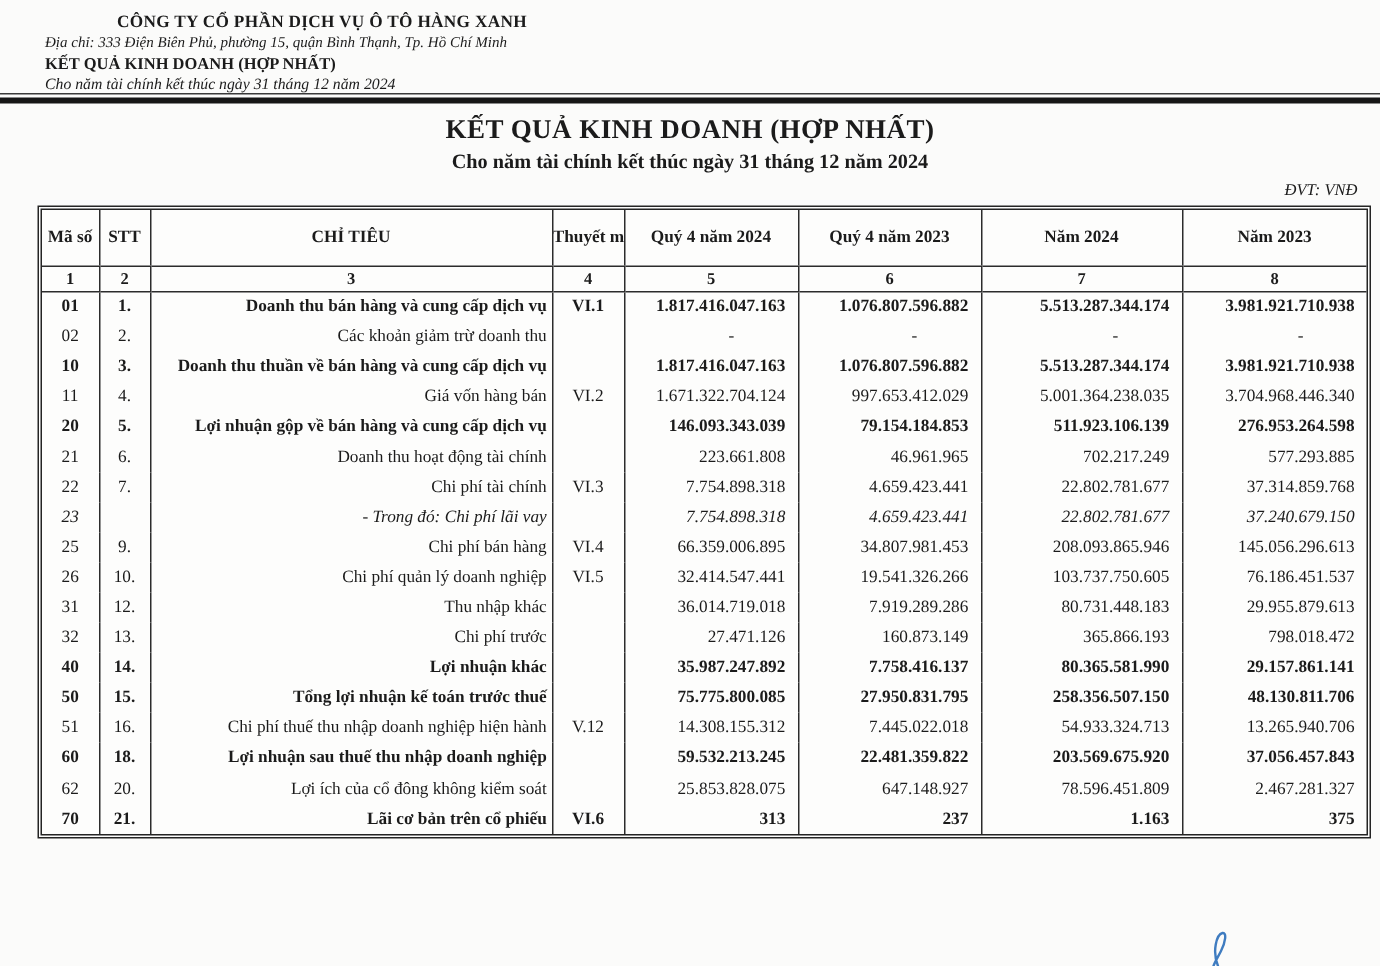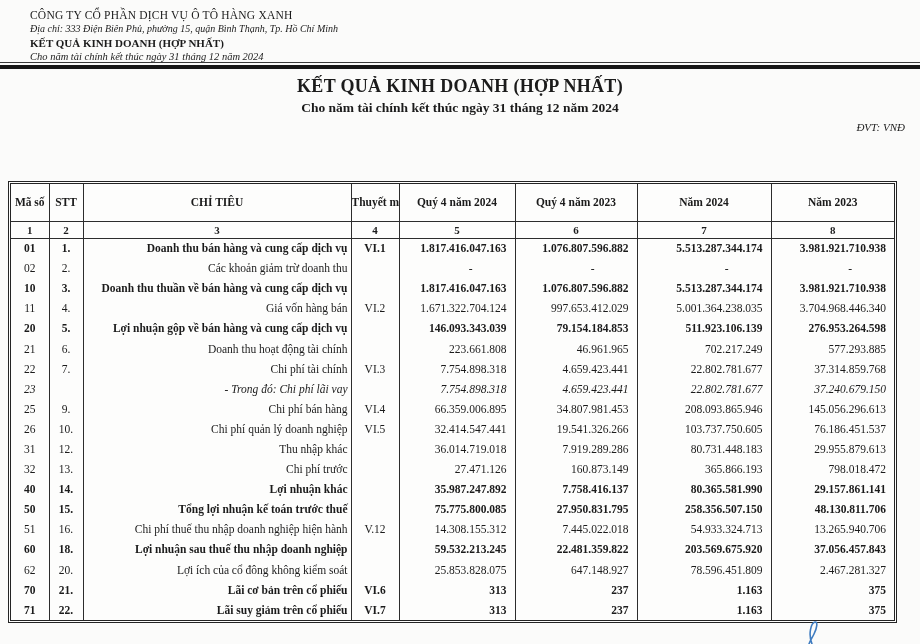--- a/index.html
+++ b/index.html
@@ -6,36 +6,36 @@
   html,body { width:920px; height:644px; }
   body {
     position:relative;
     background:#fbfbfa;
     font-family:"Liberation Serif", serif;
     color:#1b1b1b;
     overflow:hidden;
   }
   
   .doc-header { position:absolute; left:30px; top:8px; line-height:1.28; white-space:nowrap; }
-  .doc-company { font-weight:normal; font-size:11.5px; letter-spacing:.2px; }
+  .doc-company { font-weight:bold; font-size:11.5px; letter-spacing:.2px;margin-left:48px; }
   .doc-address { font-style:italic; font-size:10px; }
   .doc-report  { font-weight:bold; font-size:11px; }
   .doc-period  { font-style:italic; font-size:10.5px; }
   
   .rule-thin  { position:absolute; left:0; top:62px; width:920px; height:1px; background:#3a3a3a; }
   .rule-thick { position:absolute; left:0; top:65px; width:920px; height:4px; background:#161616; }
   
   .title-main { position:absolute; left:0; top:76px; width:920px; text-align:center;
                 font-weight:bold; font-size:18px; letter-spacing:.3px; }
   .title-sub  { position:absolute; left:0; top:100px; width:920px; text-align:center;
                 font-weight:bold; font-size:13.5px; }
   .unit-label { position:absolute; right:15px; top:121px; font-style:italic; font-size:11px; }
   
-  .table-outer { position:absolute; left:8px; top:137px; width:889px;
-                 border:1px solid #242424; padding:1px; background:#fdfdfc;margin-top:44px; }
+  .table-outer { position:absolute; left:25px; top:137px; width:889px;
+                 border:1px solid #242424; padding:1px; background:#fdfdfc; }
   .table-inner { border:1px solid #242424; }
   table { width:100%; border-collapse:collapse; table-layout:fixed; }
   th, td { border-left:1px solid #2c2c2c; overflow:hidden; white-space:nowrap; }
   th:first-child, td:first-child { border-left:none; }
   thead th { font-weight:bold; text-align:center; vertical-align:middle; }
   tr.head-row th { height:37px; font-size:11.5px; border-bottom:1px solid #2c2c2c; line-height:1.15; }
   tr.num-row  th { height:17px; font-size:11px;  border-bottom:1px solid #2c2c2c; }
   tbody td { height:20.1px; font-size:11.5px; vertical-align:middle; padding:0 3px; }
   td.c-center { text-align:center; }
   td.c-left   { text-align:right; padding-left:5px; }
@@ -272,30 +272,20 @@
           <tr class="bold">
             <td class="c-center">70</td>
             <td class="c-center">21.</td>
             <td class="c-left">Lãi cơ bản trên cổ phiếu</td>
             <td class="c-center">VI.6</td>
             <td class="c-num">313</td>
             <td class="c-num">237</td>
             <td class="c-num">1.163</td>
             <td class="c-num">375</td>
           </tr>
-          <tr class="bold">
-            <td class="c-center">71</td>
-            <td class="c-center">22.</td>
-            <td class="c-left">Lãi suy giảm trên cổ phiếu</td>
-            <td class="c-center">VI.7</td>
-            <td class="c-num">313</td>
-            <td class="c-num">237</td>
-            <td class="c-num">1.163</td>
-            <td class="c-num">375</td>
-          </tr>
         </tbody>
     </table>
   </div>
 </div>
 
 <svg class="signature" viewBox="0 0 40 24">
   <path id="sig-path" d="M14,24 C10,14 13,3 17,2 C20,1.5 19,8 16,14 C14,18 12,21 11,24" fill="none" stroke-width="1.6" stroke-linecap="round" stroke="#3f7cc0"></path>
 </svg>
 
 </body></html>

